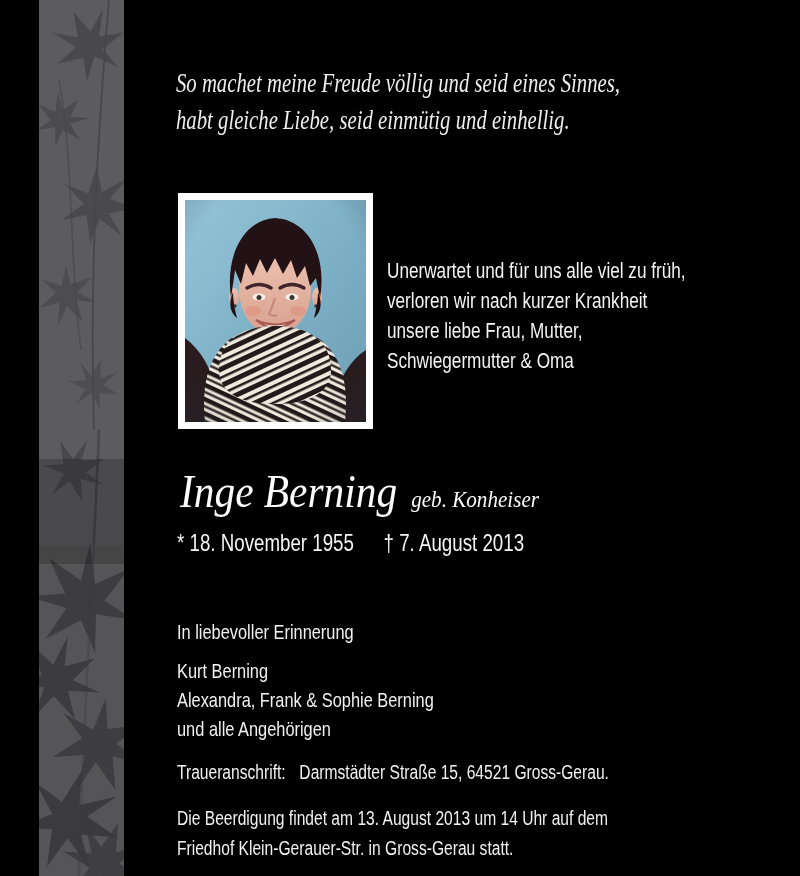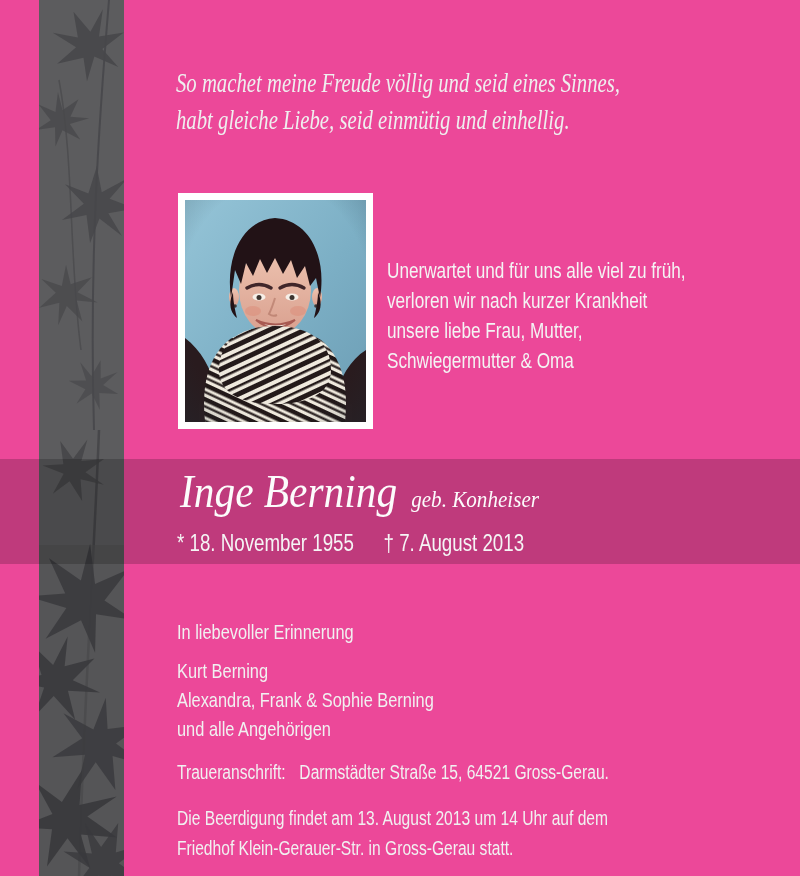--- a/index.html
+++ b/index.html
@@ -1,18 +1,18 @@
 <!DOCTYPE html>
 <html><head>
 <meta charset="utf-8">
 <style>
   html,body { margin:0; padding:0; background:#4d4d4f; }
   .card {
     position:relative; width:800px; height:876px; overflow:hidden;
-    background:#ec4899;
+    background:#000000;
     font-family:"Liberation Sans", sans-serif;
     color:#f1f1f1;
   }
   
   .strip { position:absolute; left:39px; top:0; width:85px; height:876px; background:#5c5c5e; }
   .strip svg { display:block; }
   
   .band { position:absolute; left:0; top:459px; width:800px; height:105px; background:rgba(0,0,0,0.19); }
 
   .serif { font-family:"Liberation Serif", serif; font-style:italic; }

